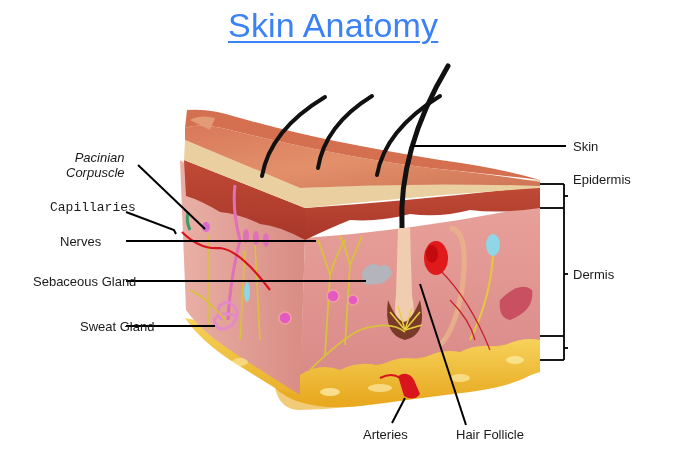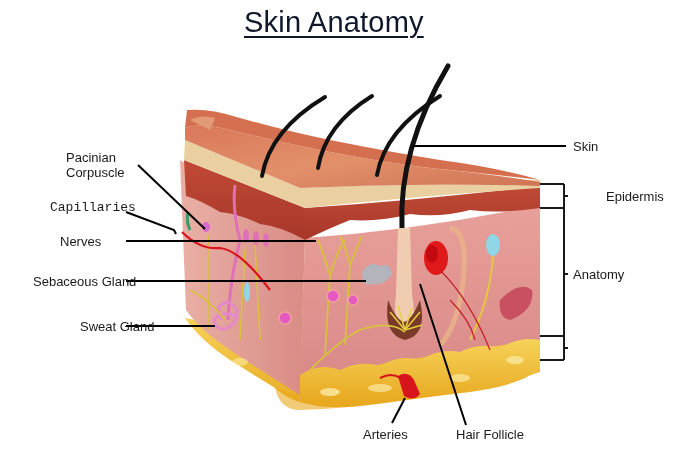--- a/index.html
+++ b/index.html
@@ -1,23 +1,23 @@
 <!DOCTYPE html>
 <html><head>
   <meta charset="utf-8">
   <style>
     html, body { margin: 0; padding: 0; background: #ffffff; }
     body { width: 673px; height: 454px; position: relative; overflow: hidden;
            font-family: "Liberation Sans", "DejaVu Sans", sans-serif; color: #1a1a1a; }
-    .title { position: absolute; left: 244px; top: 6px; font-size: 29px; font-weight: normal;
+    .title { position: absolute; left: 228px; top: 6px; font-size: 34px; font-weight: normal;
              text-decoration: underline; text-decoration-thickness: 2px; text-underline-offset: 4px;
-             color: #0f172a; letter-spacing: 0.2px; }
+             color: #3b82f6; letter-spacing: 0.2px; }
     .illus { position: absolute; left: 0; top: 0; width: 673px; height: 454px; }
     .lbl { position: absolute; font-size: 13px; line-height: 15px; color: #1a1a1a; white-space: nowrap; }
-    .lbl.center { text-align: left; }
+    .lbl.center { text-align: right; font-style: italic; }
   </style>
 </head>
 <body>
 
 <div class="title">Skin Anatomy</div>
 
 <svg class="illus" viewBox="0 0 673 454" xmlns="http://www.w3.org/2000/svg">
   <defs>
     <linearGradient id="topSkin" x1="0" y1="0" x2="1" y2="1">
       <stop offset="0" stop-color="#d9785a"></stop>
@@ -165,19 +165,19 @@
 <div class="lbl center" style="left:66px; top:150px;">
   <div>Pacinian</div>
   <div>Corpuscle</div>
 </div>
 <div class="lbl" style="left:50px; top:200px;font-family:Liberation Mono, monospace;">Capillaries</div>
 <div class="lbl" style="left:60px; top:234px;">Nerves</div>
 <div class="lbl" style="left:5px; top:274px;margin-left:28px;">Sebaceous Gland</div>
 <div class="lbl" style="left:37px; top:319px;margin-left:43px;">Sweat Gland</div>
 
 <div class="lbl" style="left:573px; top:139px;">Skin</div>
-<div class="lbl" style="left:573px; top:189px;margin-left:33px;">Epidermis</div>
-<div class="lbl" style="left:573px; top:267px;">Anatomy</div>
+<div class="lbl" style="left:573px; top:172px;">Epidermis</div>
+<div class="lbl" style="left:573px; top:267px;">Dermis</div>
 <div class="lbl center" style="left:570px; top:341px; width:100px;">
 </div>
 
 <div class="lbl" style="left:363px; top:427px;">Arteries</div>
 <div class="lbl" style="left:456px; top:427px;">Hair Follicle</div>
 
 </body></html>

